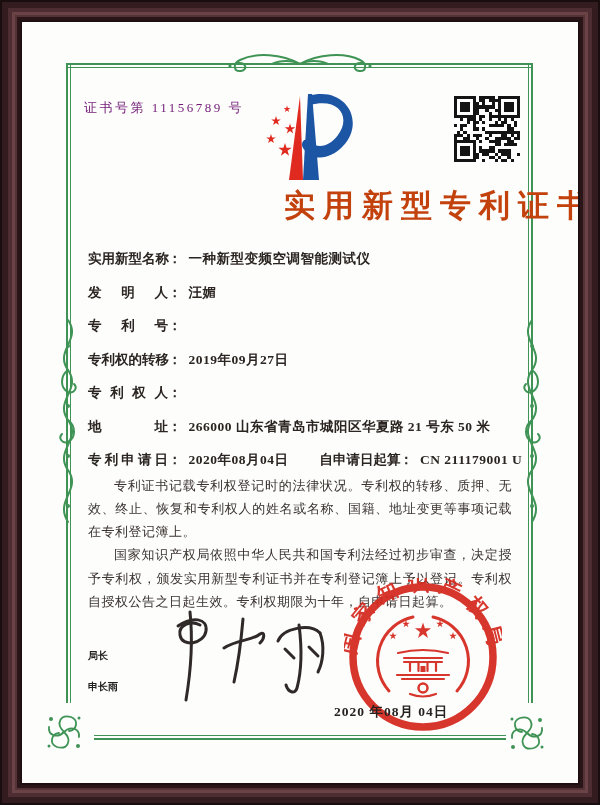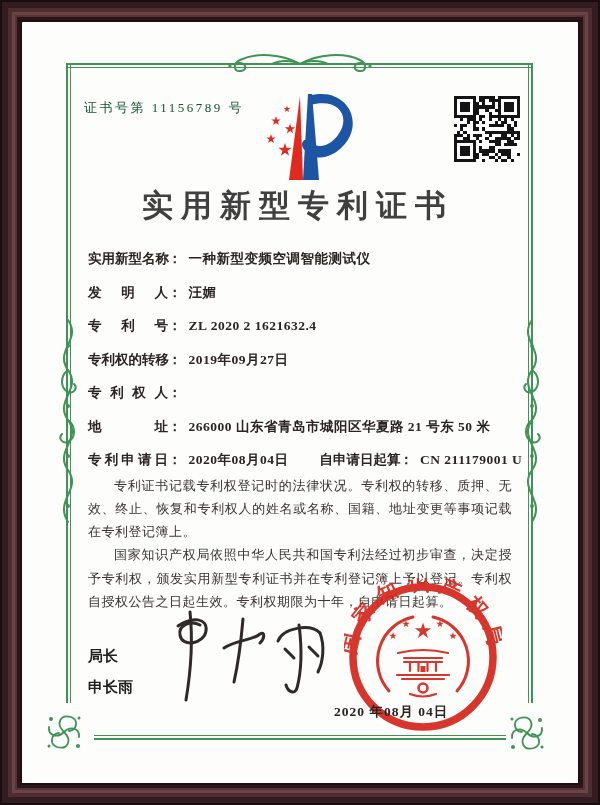--- a/index.html
+++ b/index.html
@@ -29,41 +29,41 @@
   .gl-bottom{left:94px;top:735px;width:412px;height:2px;border-top-width:1px;border-bottom-width:2px}
 
   .orn{position:absolute;z-index:5}
   .orn svg{display:block;width:100%;height:100%}
   .orn-top{left:222px;top:50px;width:156px;height:36px}
   .orn-left{left:52px;top:316px;width:32px;height:210px}
   .orn-right{left:516px;top:316px;width:32px;height:210px}
   .orn-bl{left:41px;top:709px;width:46px;height:46px}
   .orn-br{left:504px;top:710px;width:46px;height:46px}
 
-  .certno{position:absolute;left:84px;top:99px;font-size:13px;letter-spacing:2.5px;color:#14532d}
+  .certno{position:absolute;left:84px;top:99px;font-size:13px;letter-spacing:2.5px;color:#701a75}
   .logo{position:absolute;left:248px;top:88px;width:112px;height:98px}
   .qr{position:absolute;left:454px;top:96px;width:66px;height:66px}
   .qr svg{display:block;width:100%;height:100%}
 
-  .title{position:absolute;left:0;right:4px;top:185px;text-align:center;
-         font-size:31px;font-weight:bold;letter-spacing:8px;color:#404040}
+  .title{position:absolute;left:0;right:4px;top:185px;text-align:right;
+         font-size:31px;font-weight:bold;letter-spacing:8px;color:#c2410c}
 
   .fields{position:absolute;left:88px;top:249px;right:66px;font-size:13.5px;color:#2b2522}
   .frow{display:flex;align-items:flex-start;line-height:20px;margin-bottom:13.5px;white-space:nowrap}
   .flabel{display:inline-block;width:80px;text-align:justify;text-align-last:justify;font-weight:bold}
   .fcolon{font-weight:bold;margin-right:7px}
   .fvalue{font-weight:bold;letter-spacing:.5px}
   .gdateval{display:inline-block;width:131px}
 
   .paras{position:absolute;left:88px;top:474px;width:424px;font-size:13px;line-height:1.78;
          color:#3a3330;text-align:justify}
   .paras p{margin:0;text-indent:2em;letter-spacing:.5px}
 
   .signer{position:absolute;left:88px;top:640px;font-family:"Liberation Sans","DejaVu Sans",sans-serif;
-          font-size:15px;font-weight:600;color:#232020;line-height:31px}
+          font-size:10px;font-weight:600;color:#232020;line-height:31px}
   .signature{position:absolute;left:150px;top:606px;width:195px;height:102px}
   .signature svg{display:block;width:100%;height:100%}
 
   .seal{position:absolute;left:344px;top:578px;width:158px;height:158px;opacity:.93;z-index:10}
   .seal svg{display:block;width:100%;height:100%}
   .sealdate{position:absolute;left:334px;top:703px;z-index:12;font-size:13.5px;font-weight:bold;
             letter-spacing:1px;color:#262220}
 </style>
 </head>
 <body>
@@ -166,21 +166,20 @@
     <span class="fvalue">一种新型变频空调智能测试仪</span>
   </div>
   <div class="frow">
     <span class="flabel">发明人</span>
       <span class="fcolon">：</span>
     <span class="fvalue">汪媚</span>
   </div>
   <div class="frow">
     <span class="flabel">专利号</span>
       <span class="fcolon">：</span>
-    <span class="fvalue">ZL 2020 2 1621632.4</span>
   </div>
   <div class="frow">
     <span class="flabel">专利权的转移</span>
       <span class="fcolon">：</span>
     <span class="fvalue">2019年09月27日</span>
   </div>
   <div class="frow">
     <span class="flabel">专利权人</span>
       <span class="fcolon">：</span>
   </div>

